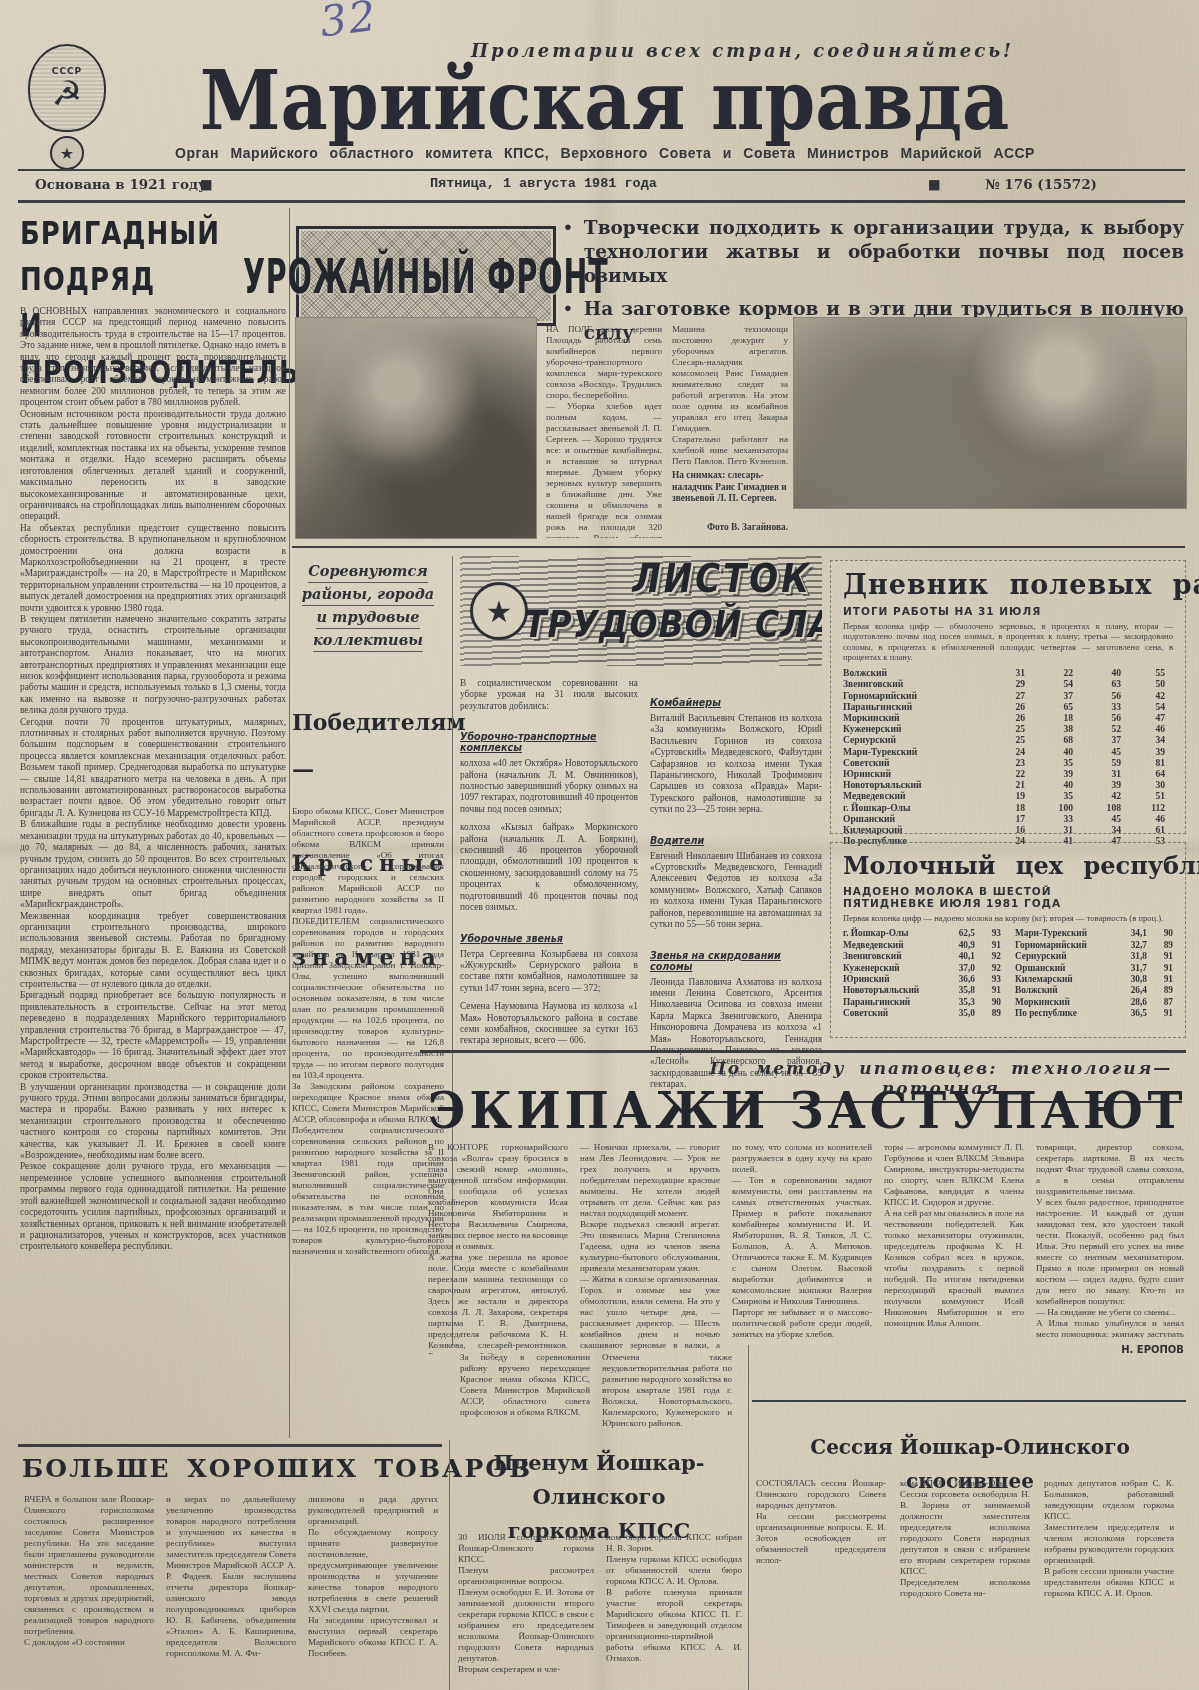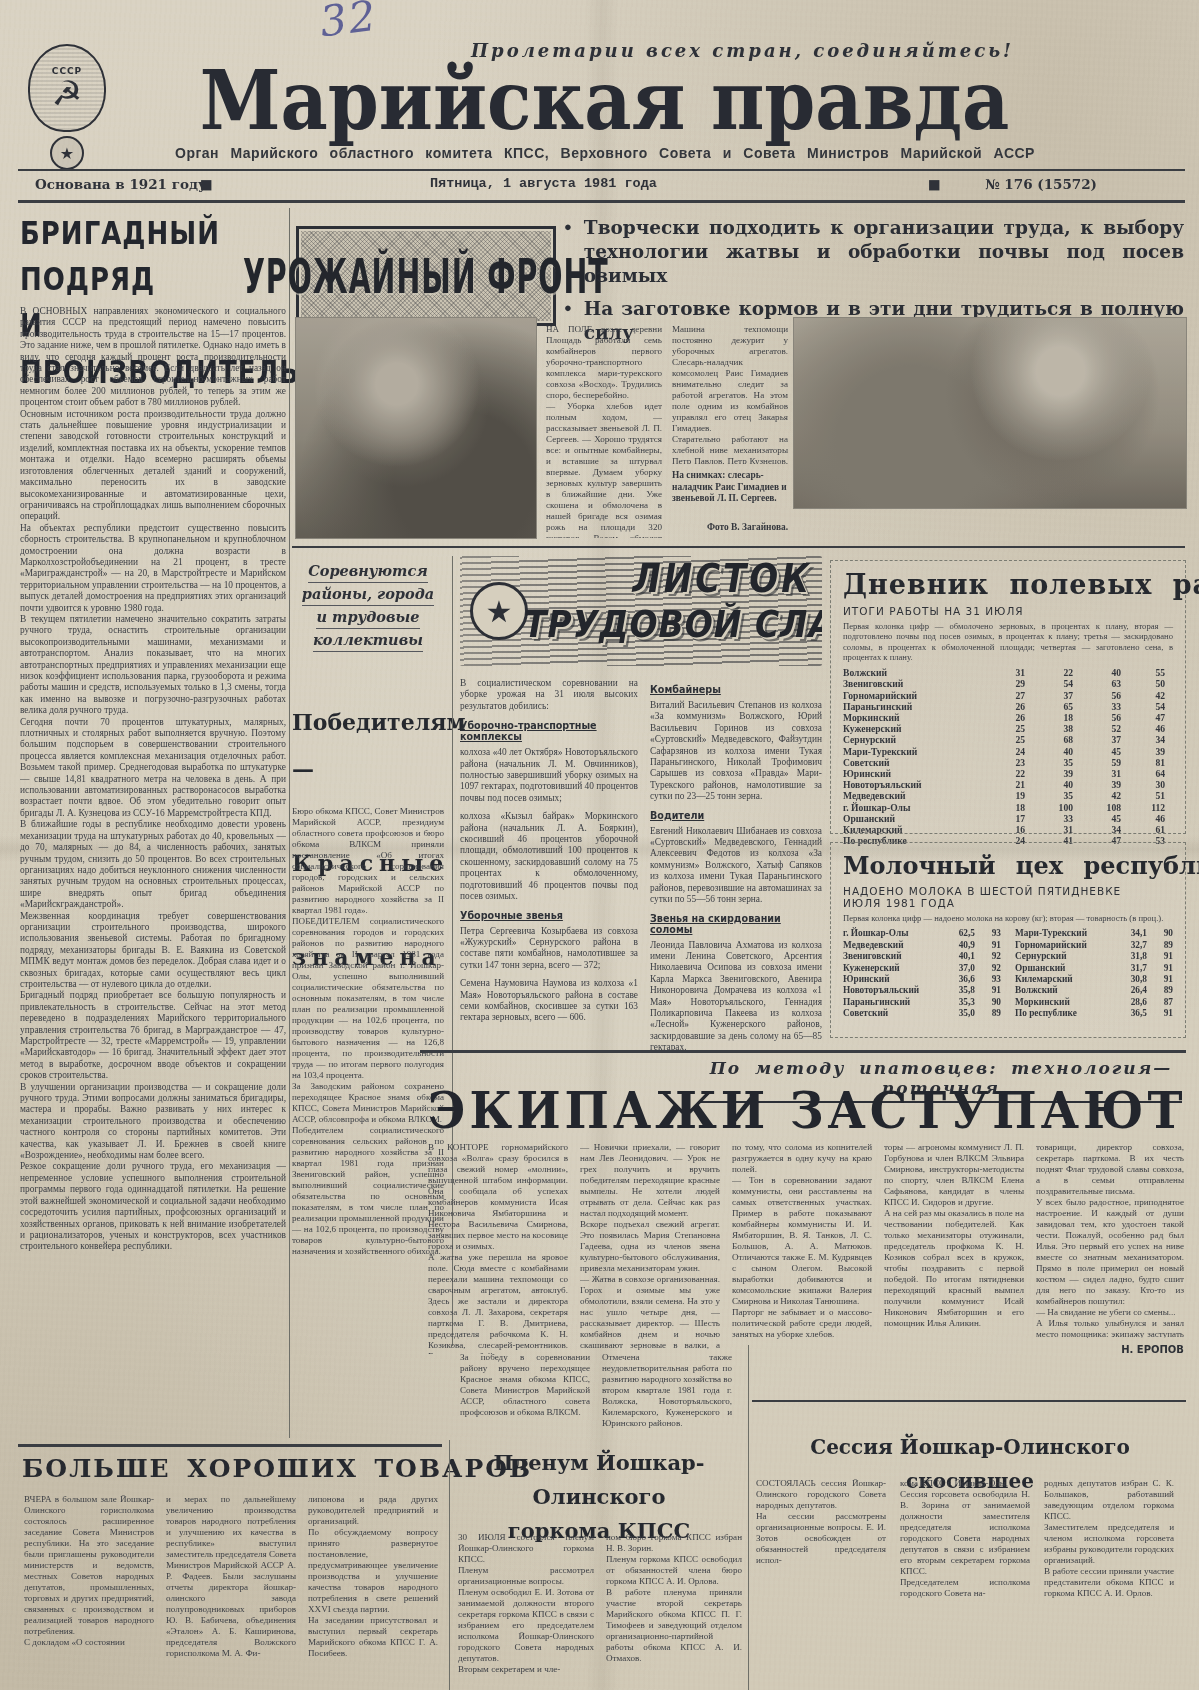--- a/index.html
+++ b/index.html
@@ -62,27 +62,27 @@
     background:#d6cfbe;border:3px solid #2c2f36;display:flex;align-items:center;justify-content:center;
     font-size:30px;color:#2c2f36;}
   .glory-l1{position:absolute;right:10px;top:2px;font-family:"DejaVu Sans",sans-serif;font-weight:bold;
     font-style:italic;font-size:34px;color:#23262c;letter-spacing:3px;
     text-shadow:2px 2px 0 #d6cfbe,4px 4px 0 rgba(35,38,44,.55);transform:scaleY(1.15);}
   .glory-l2{position:absolute;left:64px;top:48px;font-family:"DejaVu Sans",sans-serif;font-weight:bold;
     font-style:italic;font-size:33px;color:#23262c;letter-spacing:1px;white-space:nowrap;
     text-shadow:2px 2px 0 #d6cfbe,4px 4px 0 rgba(35,38,44,.55);transform:scaleY(1.15);}
   .sec{margin-bottom:7px;}
   .sec-h{font-family:"DejaVu Sans",sans-serif;font-weight:bold;font-size:9.6px;color:#2d3036;
-    text-decoration:underline;margin:6px 0 5px;}
+    text-decoration:underline;margin:19px 0 5px;font-style:italic;}
   .sec-h:empty{display:none;margin:0;}
   .sec-p{font-size:9.4px;line-height:11.4px;text-align:justify;color:#3b3e44;}
   .dashedbox{border:1.5px dashed #7a7b72;background:rgba(255,255,252,.05);}
   .d-title{font-family:"DejaVu Serif",serif;font-weight:bold;font-size:27px;color:#26292f;
     letter-spacing:1px;word-spacing:10px;white-space:nowrap;}
-  .d-sub{font-family:"DejaVu Sans",sans-serif;font-weight:normal;font-size:10.5px;letter-spacing:1px;color:#2f3238;}
+  .d-sub{font-family:"DejaVu Sans",sans-serif;font-weight:bold;font-size:10.5px;letter-spacing:1px;color:#2f3238;}
   .d-intro{font-size:8.6px;line-height:10.3px;text-align:justify;color:#3b3e44;}
   .trow{display:grid;grid-template-columns:138px 44px 48px 48px 44px;font-size:9.6px;line-height:11.2px;
     font-weight:bold;color:#34373d;}
   .trow .num{text-align:right;}
   .mrow{display:grid;grid-template-columns:96px 36px 26px;font-size:9.3px;line-height:11.4px;
     font-weight:bold;color:#34373d;}
   .mrow .num{text-align:right;}
   .m-title{font-family:"DejaVu Serif",serif;font-weight:bold;font-size:24px;color:#26292f;
     word-spacing:12px;white-space:nowrap;}
   .kicker{font-family:"DejaVu Serif",serif;font-weight:bold;font-style:italic;font-size:17px;

